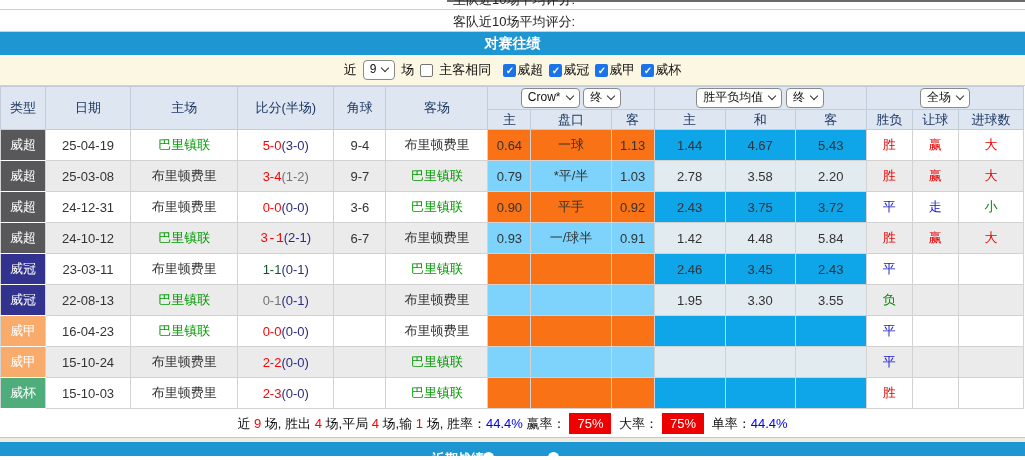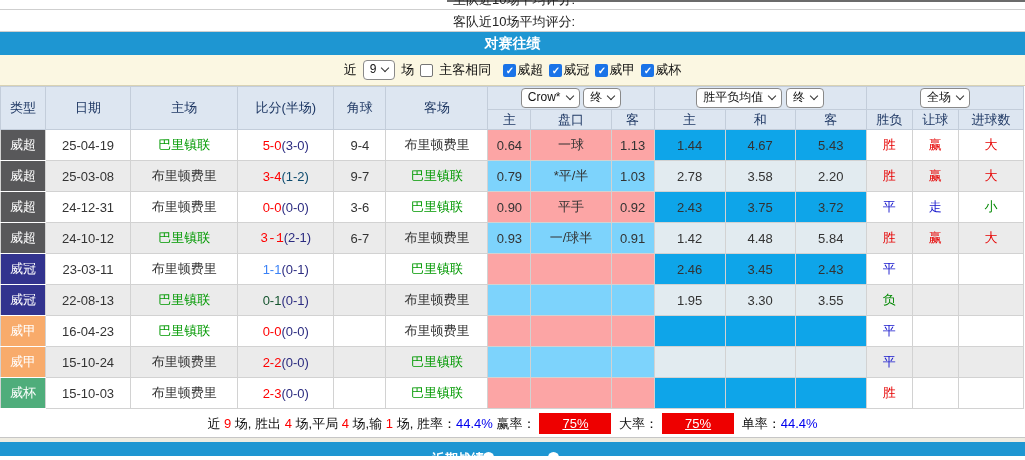--- a/index.html
+++ b/index.html
@@ -43,32 +43,32 @@
   
   table { border-collapse:collapse; table-layout:fixed; width:1024px; }
   th, td { border:1px solid #d2d2d2; text-align:center; padding:0;
            overflow:hidden; white-space:nowrap; }
   thead th { background:#dde6f1; color:#1f3864; font-weight:normal; font-size:13px;
              border-color:#c3cdda; }
   .hrow1 th { height:23px; }
   .hrow2 th { height:20px; }
   tbody td { height:31px; font-size:13px; color:#333; background:#fff; }
   tr.even td { background:#ebebeb; }
-  td.hcap { background:#fca5a5; }
+  td.hcap { background:#f97316; }
   tr.even td.hcap { background:#7dd3fc; }
   td.wdl { background:#0ea5e9; }
   tr.even td.wdl { background:#e2ebf0; }
   td.type { color:#fff; border-bottom-color:#fff; font-size:13px; }
 
   
   .summary { height:29px; line-height:29px; text-align:center; font-size:13px;
              color:#111; border-bottom:1px solid #c6c6c6; background:#fff; }
   .summary .red { color:#ff0000; }
   .summary .blue { color:#0000ee; }
-  .summary .badge { background:#ee0000; color:#fff; padding:3px 23px; margin:4px 4px;text-decoration:underline; }
+  .summary .badge { background:#ee0000; color:#fff; padding:3px 8px; margin:4px 4px; }
 
   .strip { height:4px; background:#eeece2; }
 
   
   .bottom-bar { position:relative; height:14px; background:#1e96d2; overflow:hidden; }
   .bottom-bar .bb-title { position:absolute; left:432px; top:8px; color:#fff;
                           font-weight:bold; font-size:13px; white-space:nowrap; }
   .bottom-bar .bb-radio { position:absolute; top:10px; width:11px; height:11px;
                           border-radius:50%; background:#fff; }
   .bb-radio.r1 { left:483px; } .bb-radio.r2 { left:548px; }
@@ -188,21 +188,21 @@
         <td class="wdl">4.67</td>
         <td class="wdl">5.43</td>
         <td style="color: rgb(230, 0, 0);">胜</td>
         <td style="color: rgb(230, 0, 0);">赢</td>
         <td style="color: rgb(230, 0, 0);">大</td>
       </tr>
       <tr class="even">
         <td class="type" style="background: rgb(88, 88, 90);">威超</td>
         <td>25-03-08</td>
         <td style="color: rgb(51, 51, 51);">布里顿费里</td>
-        <td><span style="color: rgb(255, 0, 0);">3-4</span><span style="color: #0c4a6e;">(1-2)</span></td>
+        <td><span style="color: rgb(255, 0, 0);">3-4</span><span style="color: #737373;">(1-2)</span></td>
         <td>9-7</td>
         <td style="color: rgb(0, 153, 0);">巴里镇联</td>
         <td class="hcap">0.79</td>
         <td class="hcap">*平/半</td>
         <td class="hcap">1.03</td>
         <td class="wdl">2.78</td>
         <td class="wdl">3.58</td>
         <td class="wdl">2.20</td>
         <td style="color: rgb(230, 0, 0);">胜</td>
         <td style="color: rgb(230, 0, 0);">赢</td>
@@ -239,38 +239,38 @@
         <td class="wdl">4.48</td>
         <td class="wdl">5.84</td>
         <td style="color: rgb(230, 0, 0);">胜</td>
         <td style="color: rgb(230, 0, 0);">赢</td>
         <td style="color: rgb(230, 0, 0);">大</td>
       </tr>
       <tr class="odd">
         <td class="type" style="background: rgb(50, 51, 142);">威冠</td>
         <td>23-03-11</td>
         <td style="color: rgb(51, 51, 51);">布里顿费里</td>
-        <td><span style="color: #3b82f6; text-align: center;">1-1</span><span style="color: rgb(43, 43, 128);">(0-1)</span></td>
+        <td><span style="color: #14532d; text-align: center;">1-1</span><span style="color: rgb(43, 43, 128);">(0-1)</span></td>
         <td></td>
         <td style="color: rgb(0, 153, 0);">巴里镇联</td>
         <td class="hcap"></td>
         <td class="hcap"></td>
         <td class="hcap"></td>
         <td class="wdl">2.46</td>
         <td class="wdl">3.45</td>
         <td class="wdl">2.43</td>
         <td style="color: rgb(20, 20, 204);">平</td>
         <td style="color: rgb(51, 51, 51);"></td>
         <td style="color: rgb(51, 51, 51);"></td>
       </tr>
       <tr class="even">
         <td class="type" style="background: rgb(50, 51, 142);">威冠</td>
         <td>22-08-13</td>
         <td style="color: rgb(0, 153, 0);">巴里镇联</td>
-        <td><span style="color: #14532d;">0-1</span><span style="color: rgb(43, 43, 128);">(0-1)</span></td>
+        <td><span style="color: #737373;">0-1</span><span style="color: rgb(43, 43, 128);">(0-1)</span></td>
         <td></td>
         <td style="color: rgb(51, 51, 51);">布里顿费里</td>
         <td class="hcap"></td>
         <td class="hcap"></td>
         <td class="hcap"></td>
         <td class="wdl">1.95</td>
         <td class="wdl">3.30</td>
         <td class="wdl">3.55</td>
         <td style="color: rgb(0, 136, 0);">负</td>
         <td style="color: rgb(51, 51, 51);"></td>

